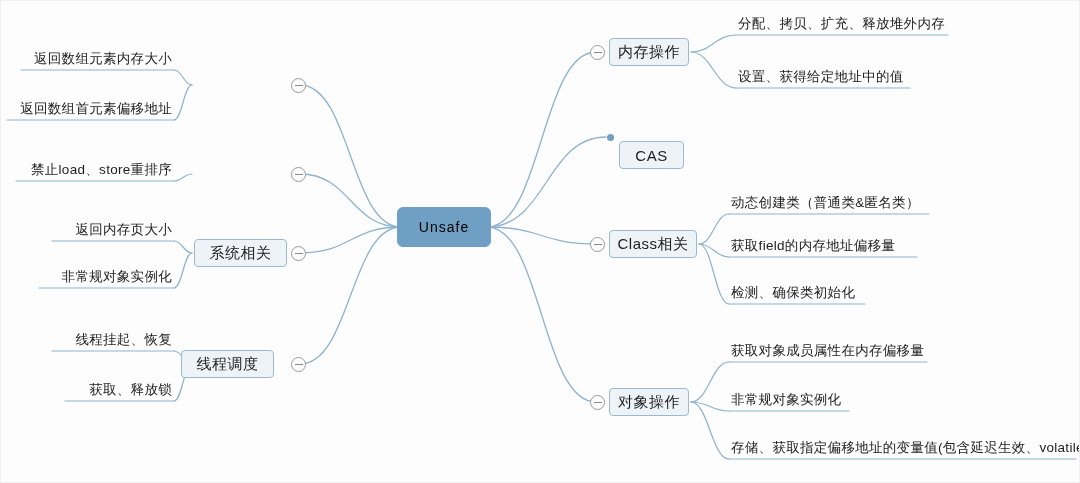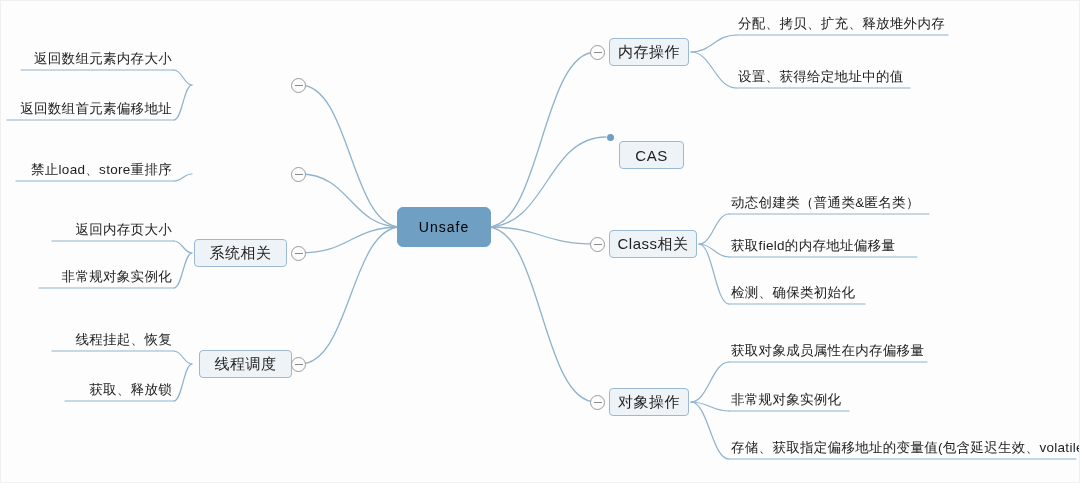--- a/index.html
+++ b/index.html
@@ -156,19 +156,19 @@
     <div class="leaf left" style="left: 26px; top: 49px; width: 145px;">返回数组元素内存大小</div>
     <div class="leaf left" style="left: 12px; top: 99px; width: 159px;">返回数组首元素偏移地址</div>
     <span class="collapse" style="left: 290px; top: 165.5px;"></span>
     <div class="leaf left" style="left: 21px; top: 160px; width: 150px;">禁止load、store重排序</div>
     <div class="node" style="left: 193px; top: 238px; width: 93px; height: 28px;">
       <span>系统相关</span>
     </div>
     <span class="collapse" style="left: 290px; top: 244.5px;"></span>
     <div class="leaf left" style="left: 57px; top: 220px; width: 114px;">返回内存页大小</div>
     <div class="leaf left" style="left: 44px; top: 267px; width: 127px;">非常规对象实例化</div>
-    <div class="node" style="left: 198px; top: 349px; width: 93px; height: 28px;">
+    <div class="node" style="left: 180px; top: 349px; width: 93px; height: 28px;">
       <span>线程调度</span>
     </div>
     <span class="collapse" style="left: 290px; top: 355.5px;"></span>
     <div class="leaf left" style="left: 57px; top: 330px; width: 114px;">线程挂起、恢复</div>
     <div class="leaf left" style="left: 70px; top: 380px; width: 101px;">获取、释放锁</div>
   </div>
 
 </body></html>

